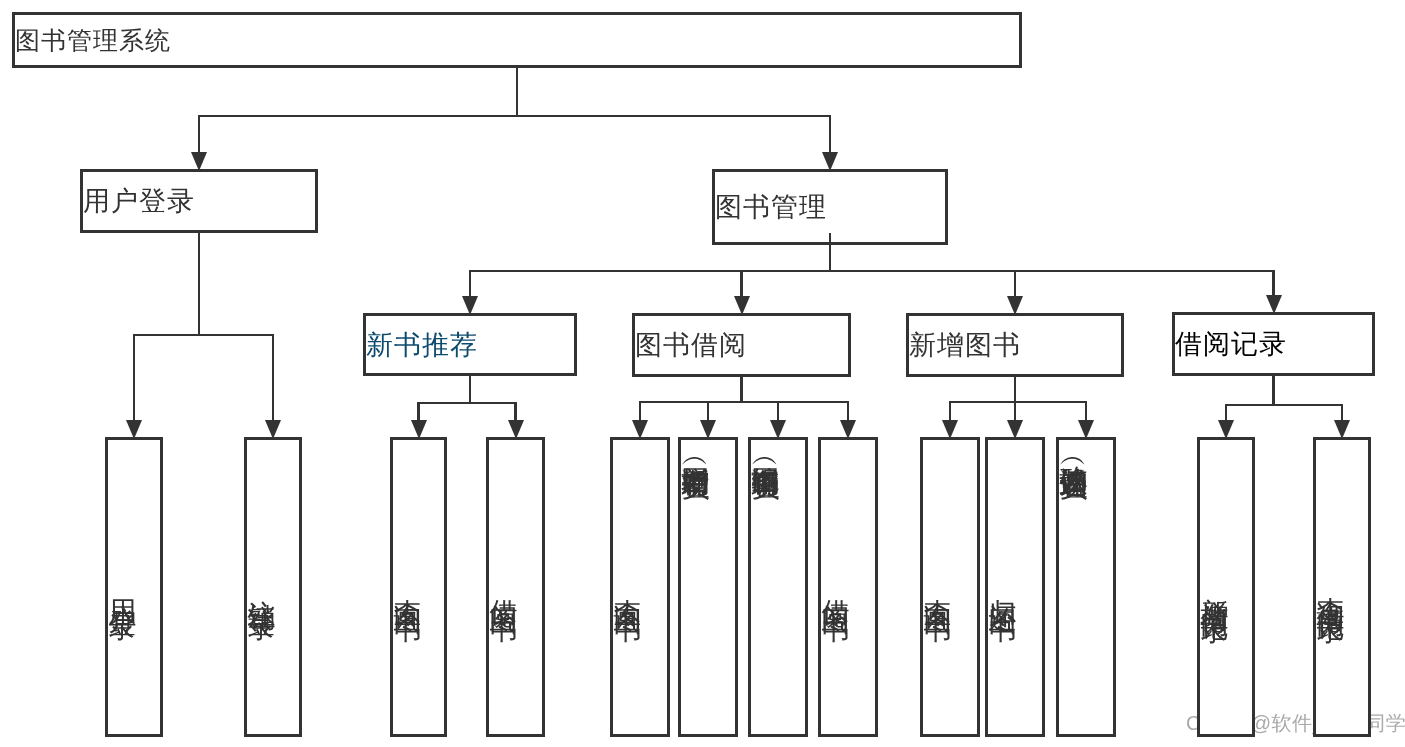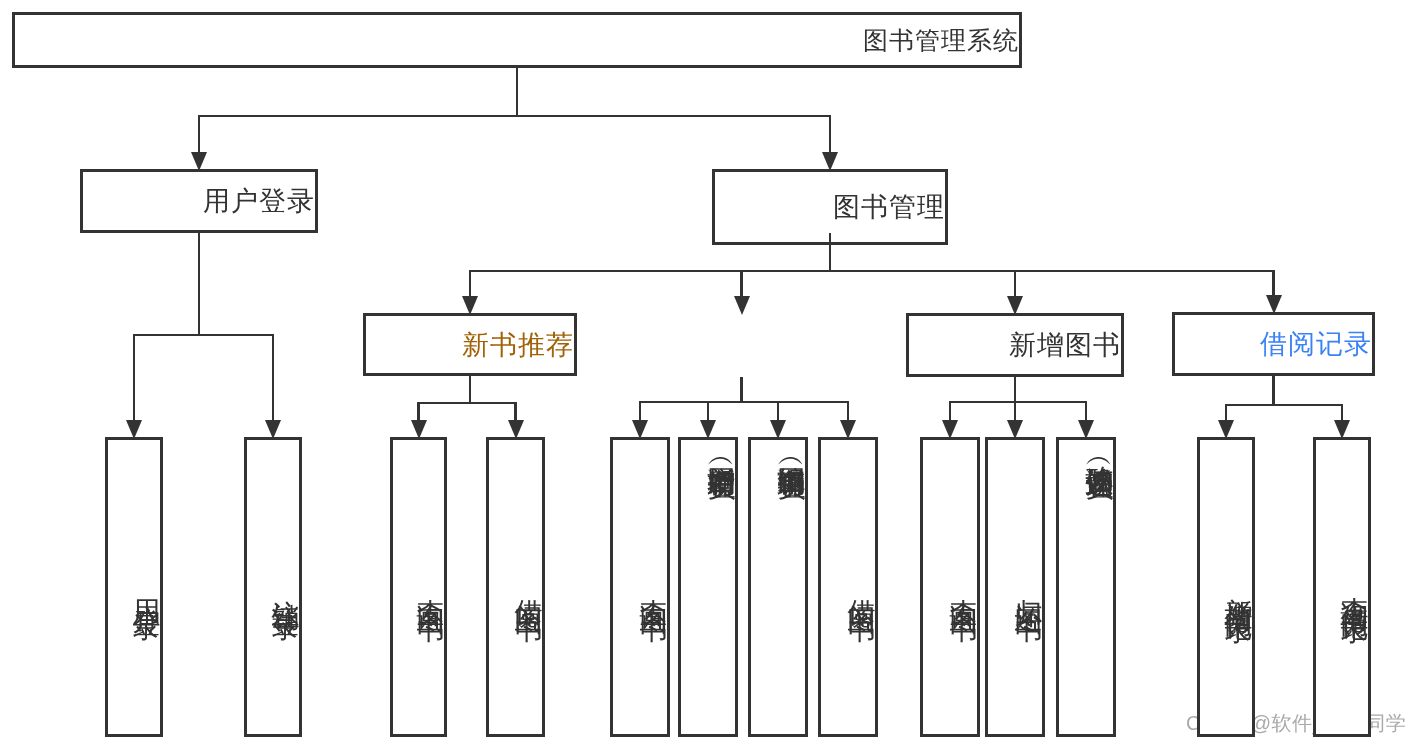--- a/index.html
+++ b/index.html
@@ -2,21 +2,21 @@
 <html><head>
 <meta charset="utf-8">
 <style>
   html,body{margin:0;padding:0;background:#ffffff;}
   #stage{
     position:relative;width:1405px;height:747px;background:#ffffff;overflow:hidden;
     font-family:"Liberation Sans","DejaVu Sans",sans-serif;
   }
   .node{
     position:absolute;box-sizing:border-box;background:#ffffff;
-    border:3px solid #be185d;display:flex;align-items:center;justify-content:flex-end;
+    border:3px solid #be185d;display:flex;align-items:center;justify-content:flex-start;
   }
   .node .label{
     color:#333333;white-space:nowrap;
   }
   .node.horiz .label{font-size:27px;letter-spacing:1px;}
   .node.root .label{font-size:25px;letter-spacing:1px;}
   .node.vert{align-items:center;}
   .node.vert .label{
     writing-mode:vertical-rl;text-orientation:mixed;
     font-size:28px;letter-spacing:5px;line-height:1;
@@ -65,36 +65,39 @@
     <div class="cline" style="left: 828.75px; top: 114.5px; width: 2.5px; height: 44px; background: rgb(51, 51, 51);"></div>
     <div class="arrowhead" style="left: 822px; top: 152px; border-top-color: rgb(51, 51, 51);"></div>
     <div class="node horiz" style="left: 712px; top: 169px; width: 236px; height: 76px; border-color: rgb(51, 51, 51);">
       <span class="label" style="color: rgb(51, 51, 51);">图书管理</span>
     </div>
     <div class="cline" style="left: 828.75px; top: 233px; width: 2.5px; height: 39px; background: rgb(51, 51, 51);"></div>
     <div class="cline" style="left: 468.75px; top: 269.5px; width: 806px; height: 2.5px; background: rgb(51, 51, 51);"></div>
     <div class="cline" style="left: 468.75px; top: 269.5px; width: 2.5px; height: 33px; background: rgb(51, 51, 51);"></div>
     <div class="arrowhead" style="left: 462px; top: 296px; border-top-color: rgb(51, 51, 51);"></div>
     <div class="node horiz" style="left: 363px; top: 313px; width: 214px; height: 63px; border-color: rgb(51, 51, 51);">
-      <span class="label" style="color: #a16207;">新书推荐</span>
+      <span class="label" style="color: #0c4a6e;">新书推荐</span>
     </div>
     <div class="cline" style="left: 468.75px; top: 376px; width: 2.5px; height: 28px; background: rgb(51, 51, 51);"></div>
     <div class="cline" style="left: 417.25px; top: 401.5px; width: 99.5px; height: 2.5px; background: rgb(51, 51, 51);"></div>
     <div class="cline" style="left: 417.25px; top: 401.5px; width: 2.5px; height: 25px; background: rgb(51, 51, 51);"></div>
     <div class="arrowhead" style="left: 410.5px; top: 420px; border-top-color: rgb(51, 51, 51);"></div>
     <div class="node vert" style="left: 390px; top: 437px; width: 57px; height: 300px; border-color: rgb(51, 51, 51);">
       <span class="label" style="color: rgb(51, 51, 51);">查询图书</span>
     </div>
     <div class="cline" style="left: 514.25px; top: 401.5px; width: 2.5px; height: 25px; background: rgb(51, 51, 51);"></div>
     <div class="arrowhead" style="left: 507.5px; top: 420px; border-top-color: rgb(51, 51, 51);"></div>
     <div class="node vert" style="left: 486px; top: 437px; width: 59px; height: 300px; border-color: rgb(51, 51, 51);">
       <span class="label" style="color: rgb(51, 51, 51);">借阅图书</span>
     </div>
     <div class="cline" style="left: 740.25px; top: 269.5px; width: 2.5px; height: 33px; background: rgb(51, 51, 51);"></div>
     <div class="arrowhead" style="left: 733.5px; top: 296px; border-top-color: rgb(51, 51, 51);"></div>
+    <div class="node horiz" style="left: 632px; top: 313px; width: 219px; height: 64px; border-color: rgb(51, 51, 51);">
+      <span class="label" style="color: rgb(51, 51, 51);">图书借阅</span>
+    </div>
     <div class="cline" style="left: 740.25px; top: 377px; width: 2.5px; height: 26px; background: rgb(51, 51, 51);"></div>
     <div class="cline" style="left: 638.75px; top: 400.5px; width: 210.5px; height: 2.5px; background: rgb(51, 51, 51);"></div>
     <div class="cline" style="left: 638.75px; top: 400.5px; width: 2.5px; height: 26px; background: rgb(51, 51, 51);"></div>
     <div class="arrowhead" style="left: 632px; top: 420px; border-top-color: rgb(51, 51, 51);"></div>
     <div class="node vert" style="left: 610px; top: 437px; width: 60px; height: 300px; border-color: rgb(51, 51, 51);">
       <span class="label" style="color: rgb(51, 51, 51);">查询图书</span>
     </div>
     <div class="cline" style="left: 706.75px; top: 400.5px; width: 2.5px; height: 26px; background: rgb(51, 51, 51);"></div>
     <div class="arrowhead" style="left: 700px; top: 420px; border-top-color: rgb(51, 51, 51);"></div>
     <div class="node vert toptext" style="left: 678px; top: 437px; width: 60px; height: 300px; border-color: rgb(51, 51, 51);">
@@ -128,21 +131,21 @@
       <span class="label" style="color: rgb(51, 51, 51);">归还图书</span>
     </div>
     <div class="cline" style="left: 1084.75px; top: 400.5px; width: 2.5px; height: 26px; background: rgb(51, 51, 51);"></div>
     <div class="arrowhead" style="left: 1078px; top: 420px; border-top-color: rgb(51, 51, 51);"></div>
     <div class="node vert toptext" style="left: 1056px; top: 437px; width: 60px; height: 300px; border-color: rgb(51, 51, 51);">
       <span class="label" style="color: rgb(51, 51, 51);">确认归还（管理员）</span>
     </div>
     <div class="cline" style="left: 1272.25px; top: 269.5px; width: 2.5px; height: 32px; background: rgb(51, 51, 51);"></div>
     <div class="arrowhead" style="left: 1265.5px; top: 295px; border-top-color: rgb(51, 51, 51);"></div>
     <div class="node horiz" style="left: 1172px; top: 312px; width: 203px; height: 64px; border-color: rgb(51, 51, 51);">
-      <span class="label" style="color: #3b82f6;">借阅记录</span>
+      <span class="label" style="color: #000000;">借阅记录</span>
     </div>
     <div class="cline" style="left: 1272.25px; top: 376px; width: 2.5px; height: 30px; background: rgb(51, 51, 51);"></div>
     <div class="cline" style="left: 1224.75px; top: 403.5px; width: 118.5px; height: 2.5px; background: rgb(51, 51, 51);"></div>
     <div class="cline" style="left: 1224.75px; top: 403.5px; width: 2.5px; height: 23px; background: rgb(51, 51, 51);"></div>
     <div class="arrowhead" style="left: 1218px; top: 420px; border-top-color: rgb(51, 51, 51);"></div>
     <div class="node vert" style="left: 1197px; top: 437px; width: 58px; height: 300px; border-color: rgb(51, 51, 51);">
       <span class="label mid" style="color: rgb(51, 51, 51);">新增借阅记录</span>
     </div>
     <div class="cline" style="left: 1340.75px; top: 403.5px; width: 2.5px; height: 23px; background: rgb(51, 51, 51);"></div>
     <div class="arrowhead" style="left: 1334px; top: 420px; border-top-color: rgb(51, 51, 51);"></div>

